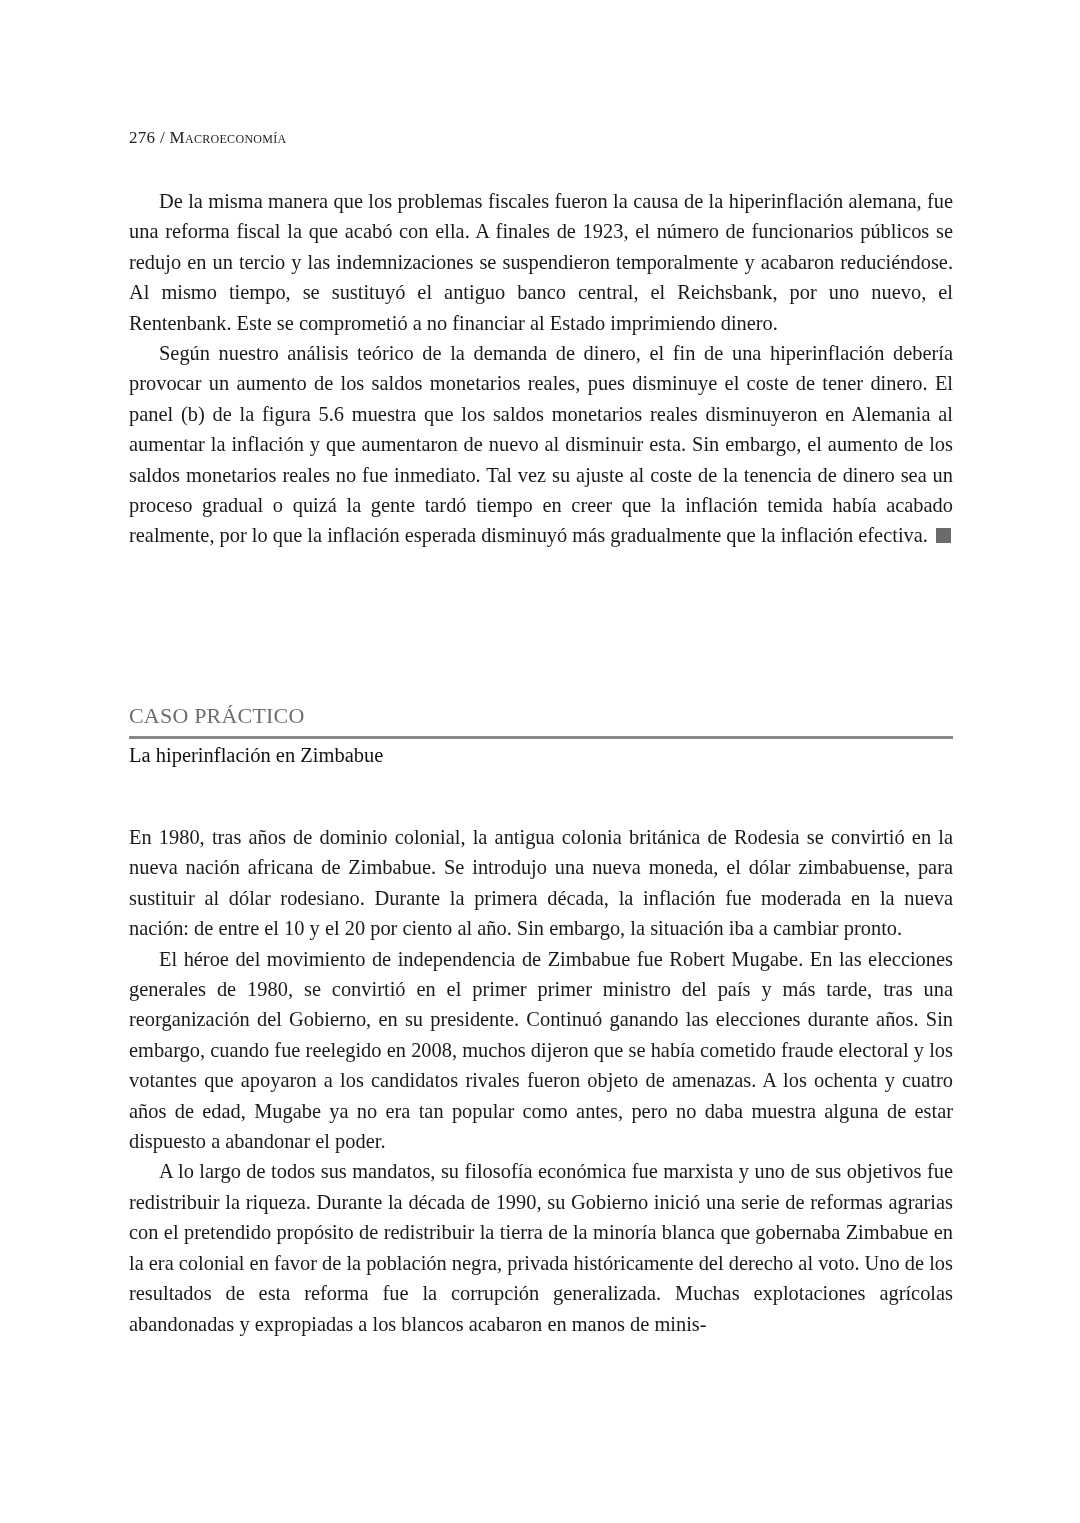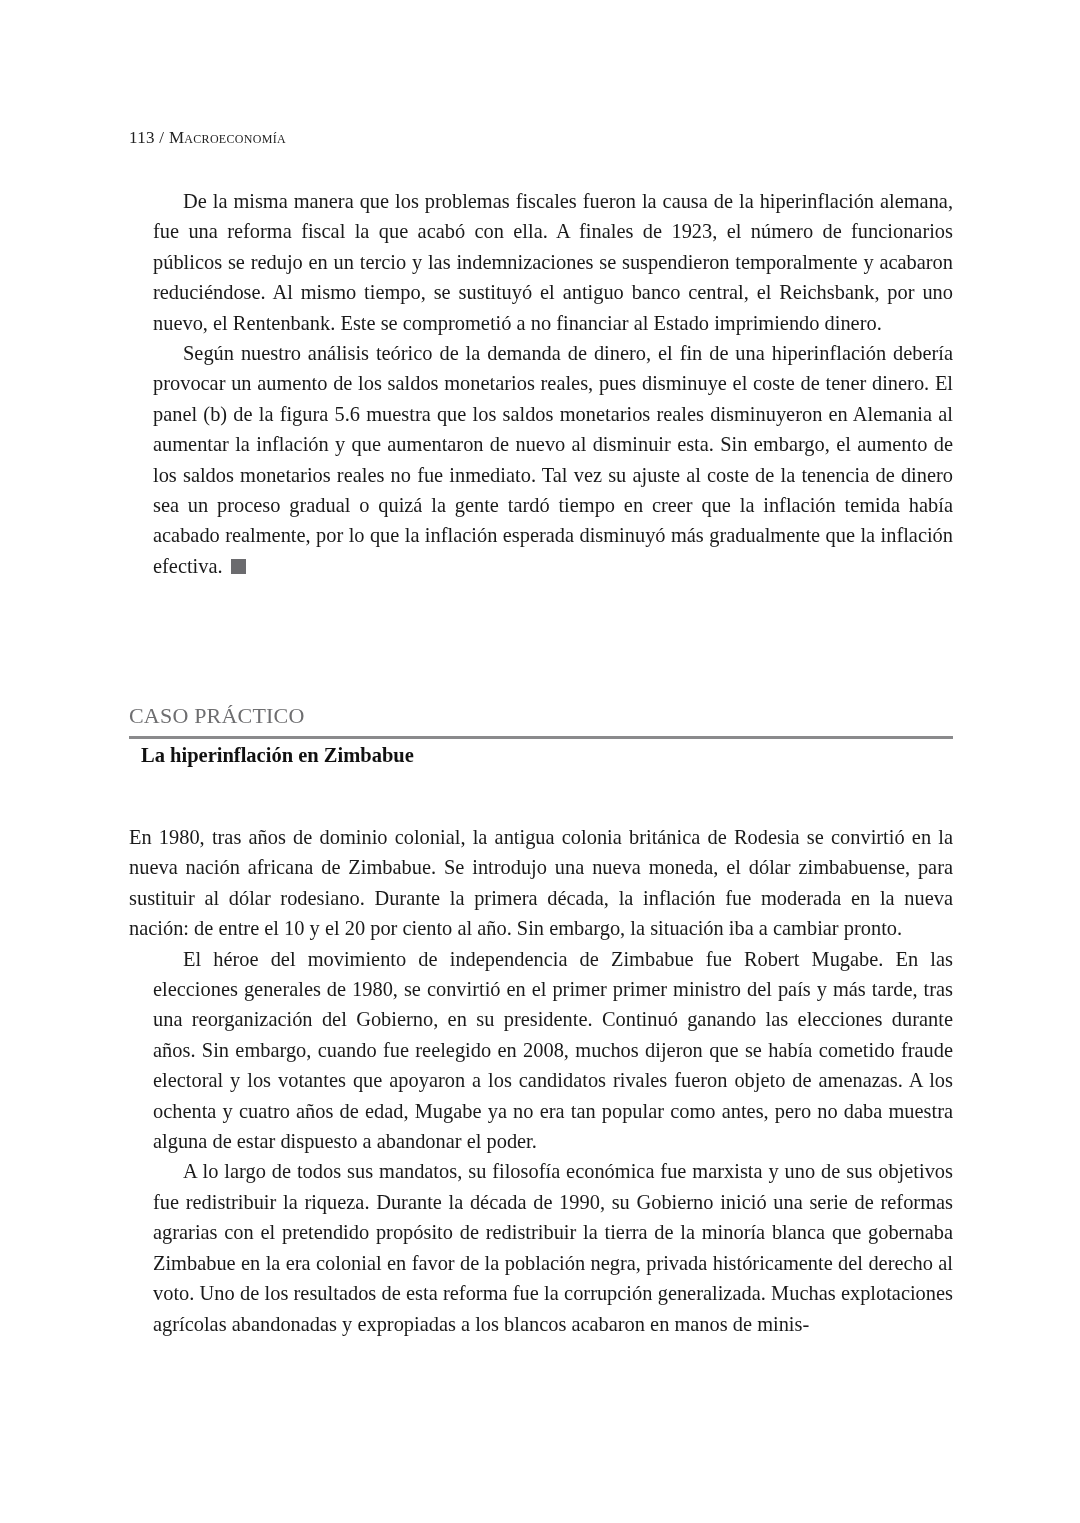--- a/index.html
+++ b/index.html
@@ -2,35 +2,35 @@
 <html><head>
 <meta charset="utf-8">
 <style>
   html, body { margin: 0; padding: 0; background: #ffffff; }
   body { width: 1080px; height: 1523px; position: relative; overflow: hidden;
          font-family: "Liberation Serif", "DejaVu Serif", serif; color: #1a1a1a; }
   .page { position: absolute; left: 129px; top: 0; width: 824px; }
   .running-head { position: absolute; top: 128px; left: 0; font-size: 17px; letter-spacing: 0.3px; color: #222; }
   .running-head .sc { font-variant: small-caps; margin-top: 10px; }
   .body-text { font-size: 20.4px; line-height: 30.4px; text-align: justify; margin: 0; hyphens: manual; }
-  .indent { text-indent: 30px; margin-left: 24px; }
+  .indent { text-indent: 30px; }
   .block1 { position: absolute; top: 186px; left: 0; width: 824px; }
   .end-mark { display: inline-block; width: 15px; height: 15px; background: #6b6b6e; margin-left: 8px; vertical-align: -1px; }
   .case-label { position: absolute; top: 703px; left: 0; font-size: 22px; font-weight: normal; color: #6e6e70; letter-spacing: 0.2px; }
   .case-rule { position: absolute; top: 736px; left: 0; width: 824px; height: 3px; background: #8a8a8c; }
-  .case-title { position: absolute; top: 744px; left: 0; font-size: 20.5px; font-weight: bold; color: #111; margin-left: 12px; }
+  .case-title { position: absolute; top: 744px; left: 0; font-size: 20.5px; font-weight: normal; color: #111; }
   .block2 { position: absolute; top: 822px; left: 0; width: 824px; }
 </style>
 </head>
 <body>
 
 <div class="page">
 
   <div class="running-head">
-    <span>113</span><span> / </span><span class="sc">Macroeconomía</span>
+    <span>276</span><span> / </span><span class="sc">Macroeconomía</span>
   </div>
 
   <div class="block1">
     <p class="body-text indent">De la misma manera que los problemas fiscales fueron la causa de la hiperinflación alemana, fue una reforma fiscal la que acabó con ella. A finales de 1923, el número de funcionarios públicos se redujo en un tercio y las indemnizaciones se suspendieron temporalmente y acabaron reduciéndose. Al mismo tiempo, se sustituyó el antiguo banco central, el Reichsbank, por uno nuevo, el Rentenbank. Este se comprometió a no financiar al Estado imprimiendo dinero.</p>
     <p class="body-text indent"><span>Según nuestro análisis teórico de la demanda de dinero, el fin de una hiperinflación debería provocar un aumento de los saldos monetarios reales, pues disminuye el coste de tener dinero. El panel (b) de la figura 5.6 muestra que los saldos monetarios reales disminuyeron en Alemania al aumentar la inflación y que aumentaron de nuevo al disminuir esta. Sin embargo, el aumento de los saldos monetarios reales no fue inmediato. Tal vez su ajuste al coste de la tenencia de dinero sea un proceso gradual o quizá la gente tardó tiempo en creer que la inflación temida había acabado realmente, por lo que la inflación esperada disminuyó más gradualmente que la inflación efectiva.</span><span class="end-mark"></span></p>
   </div>
 
   <div class="case-label">CASO PRÁCTICO</div>
   <div class="case-rule"></div>
   <div class="case-title">La hiperinflación en Zimbabue</div>

